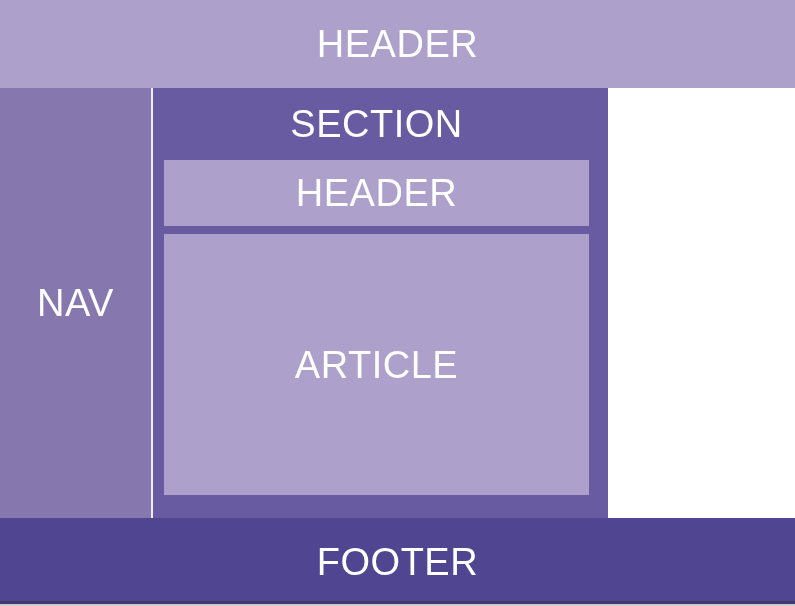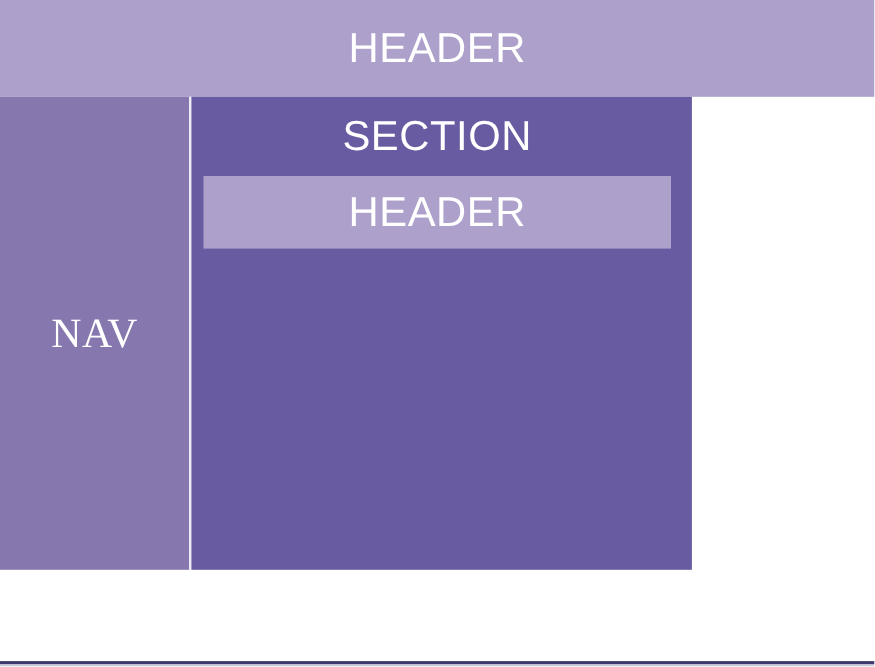--- a/index.html
+++ b/index.html
@@ -27,26 +27,25 @@
     background: var(--header-band, #ada0ca);
     display: flex;
     align-items: center;
     justify-content: center;
   }
   .middle {
     height: 430px;
     display: flex;
   }
   .nav-region {
-    width: 172px;
+    width: 151px;
     background: var(--nav, #8678ae);
     display: flex;
     align-items: center;
     justify-content: center;
-    font-family: Liberation Serif, serif;
   }
   .nav-divider {
     width: 2px;
     background: var(--divider, #efecf5);
   }
   .section-region {
     width: 455px;
     box-sizing: border-box;
     background: var(--section-bg, #695ba1);
     padding: 0 19px 23px 11px;
@@ -118,22 +117,28 @@
 
     <div class="nav-divider"></div>
 
     <div class="section-region">
       <div class="section-label-area">
         <span class="label">SECTION</span>
       </div>
       <div class="section-header-box">
         <span class="label">HEADER</span>
       </div>
+      <div class="article-box">
+        <span class="label">ARTICLE</span>
+      </div>
     </div>
 
 
   </div>
 
+  <div class="footer-region">
+    <span class="label">FOOTER</span>
+  </div>
 
   <div class="bottom-edge-dark"></div>
   <div class="bottom-edge-light"></div>
 
 </div>
 
 </body></html>

